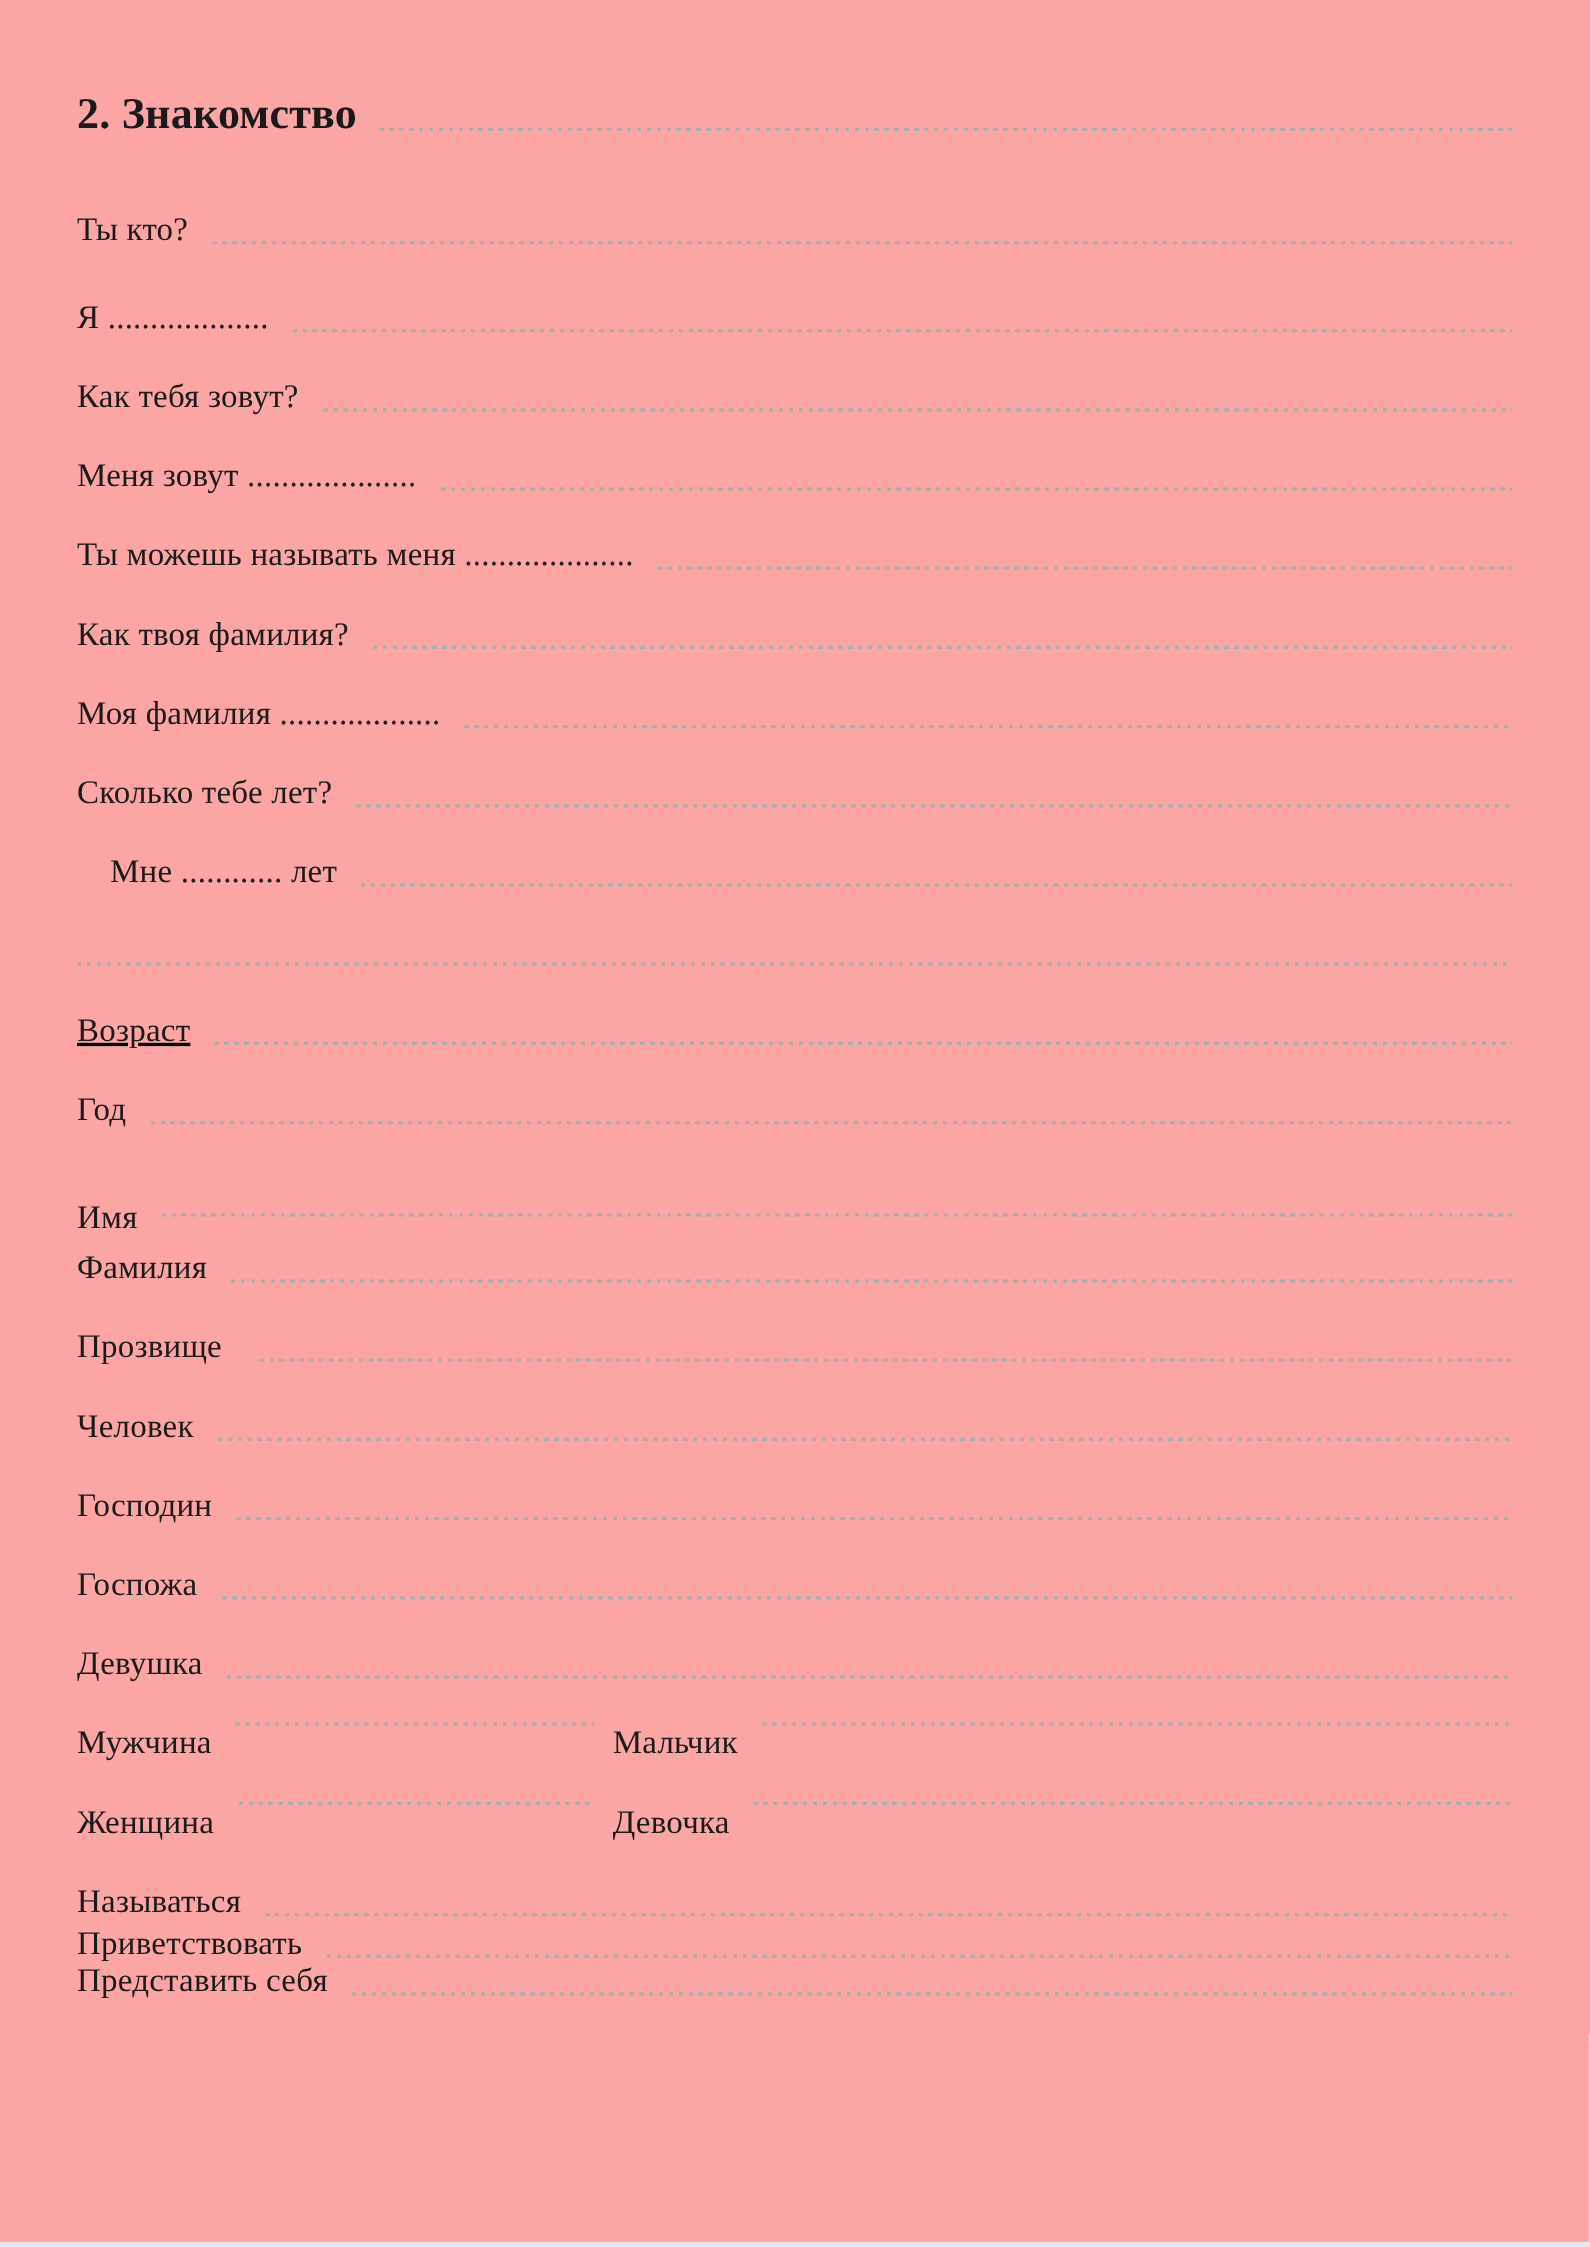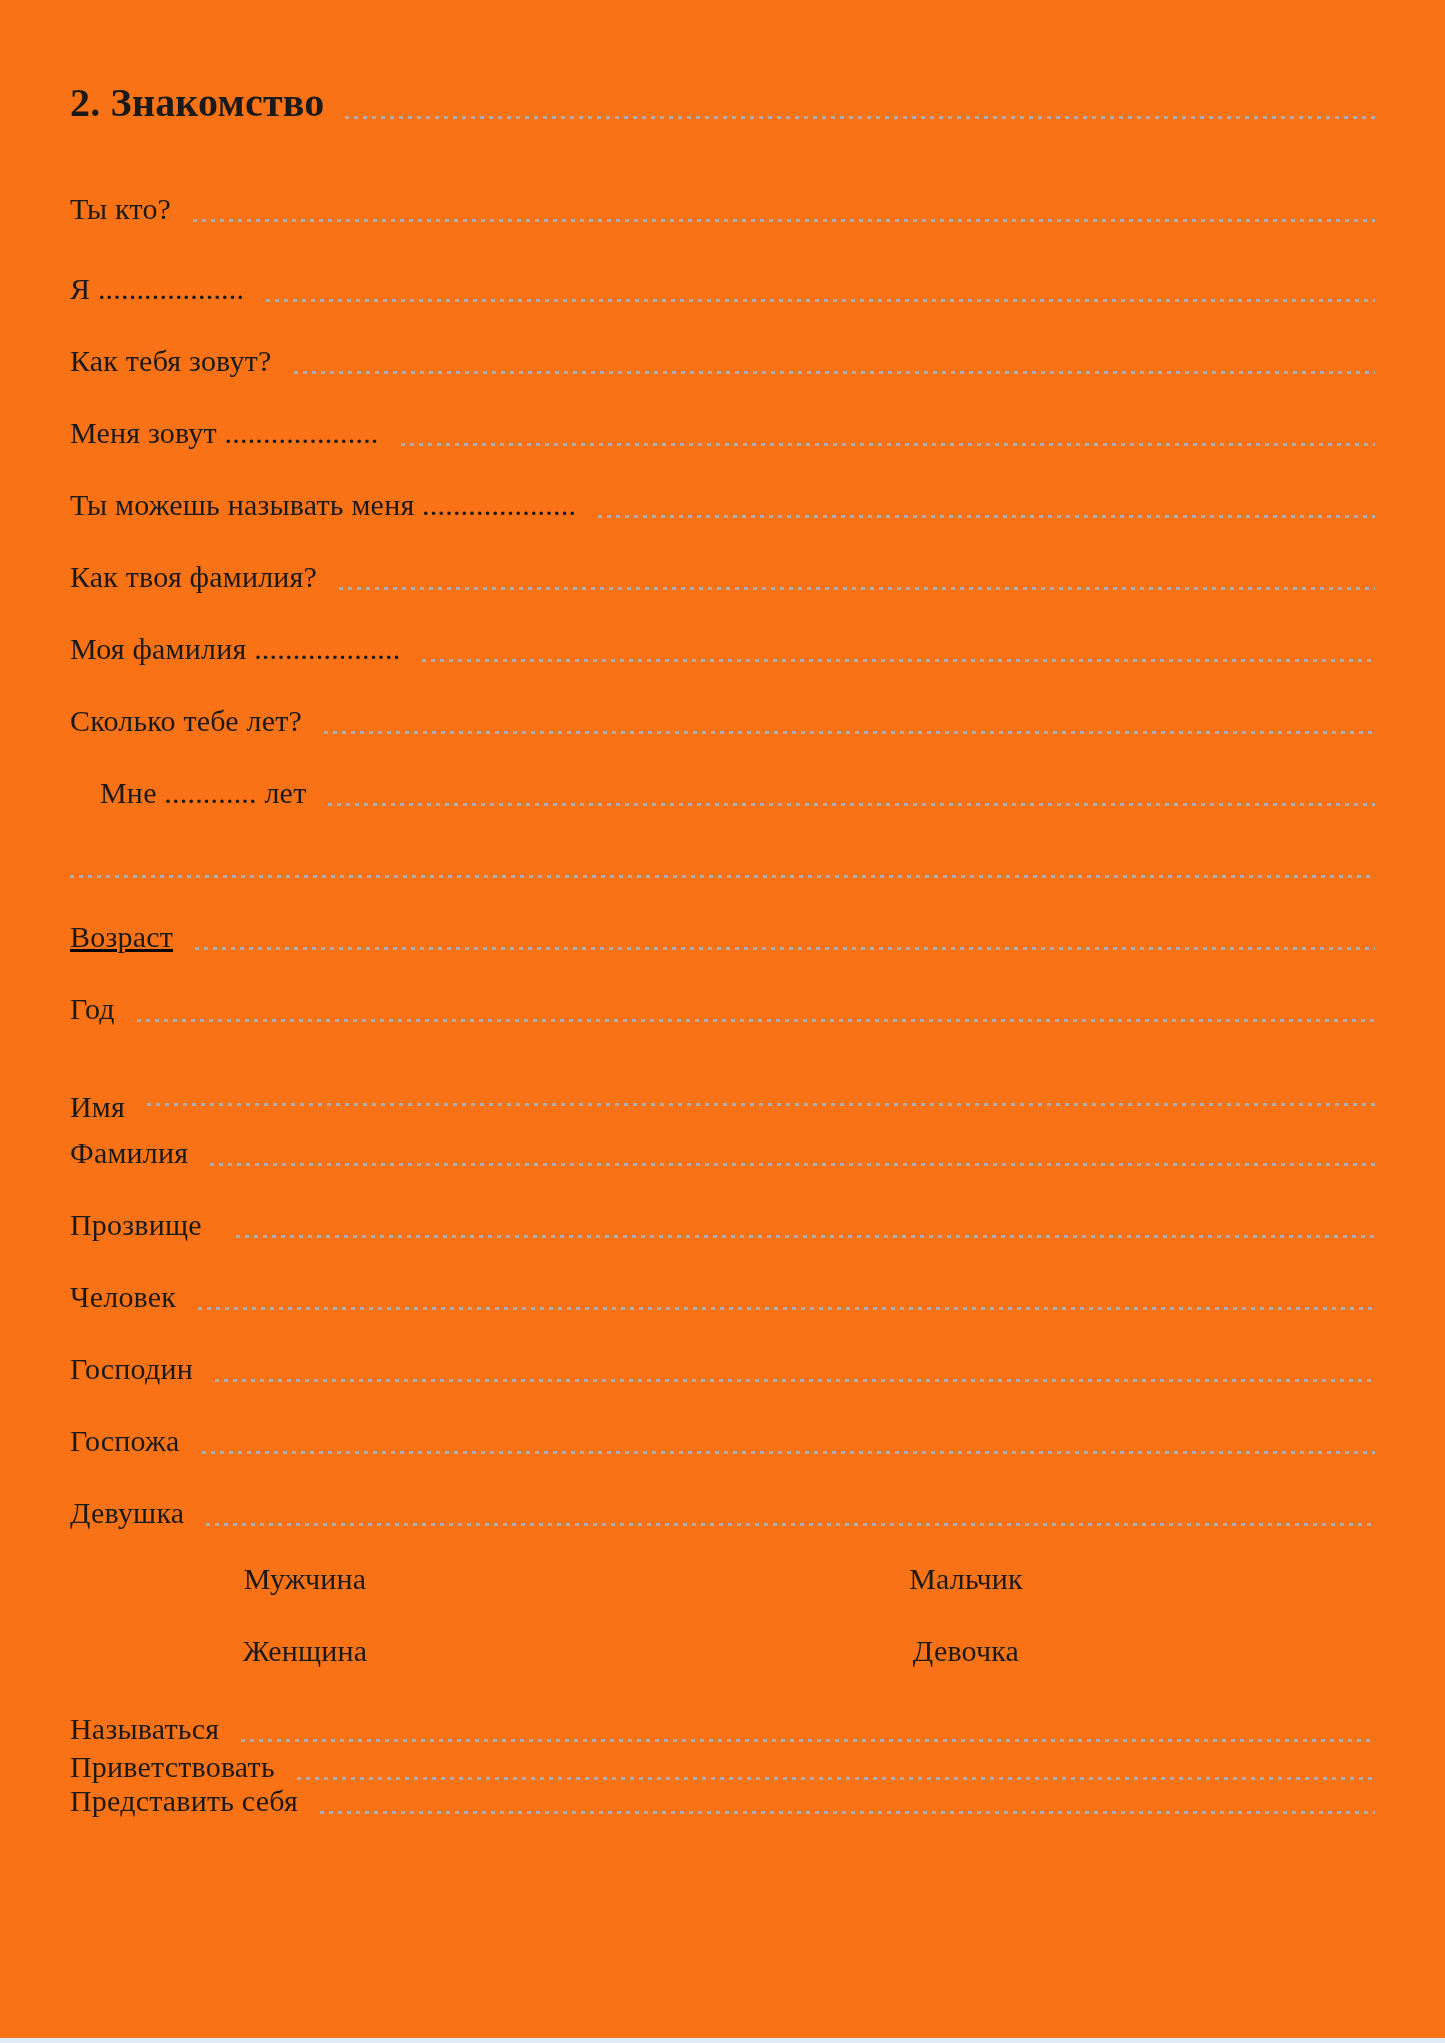--- a/index.html
+++ b/index.html
@@ -1,20 +1,20 @@
 <!DOCTYPE html>
 <html style="--text: #1a1a1a; --dash: #adadad; --bottomBar: #dfeaf5;"><head>
 <meta charset="utf-8">
 <style>
   html, body { margin: 0; padding: 0; background: #ffffff; }
   #page {
     position: relative;
     width: 1445px;
     height: 2043px;
-    background: #f97316;
+    background: #fca5a5;
     font-family: "Liberation Serif", "DejaVu Serif", serif;
     overflow: hidden;
   }
   .row {
     position: absolute;
     left: 70px;
     right: 70px;
     height: 38px;
     display: flex;
     align-items: flex-end;
@@ -27,21 +27,21 @@
     letter-spacing: 0.2px;
   }
   .fill {
     flex: 1;
     height: 3px;
     margin-left: 22px;
     margin-bottom: 6px;
     background: repeating-linear-gradient(90deg, var(--dash, #adadad) 0 4px, transparent 4px 9px);
   }
   .fill.no-label { margin-left: 0; }
-  .col { display: flex; align-items: center; flex-direction: column; }
+  .col { display: flex; align-items: flex-start; }
   .col1 { width: 470px; }
   .col2 { flex: 1; margin-left: 17px; }
   #title-row {
     position: absolute;
     top: 78px;
     left: 70px;
     right: 70px;
     height: 50px;
     display: flex;
     align-items: flex-end;

